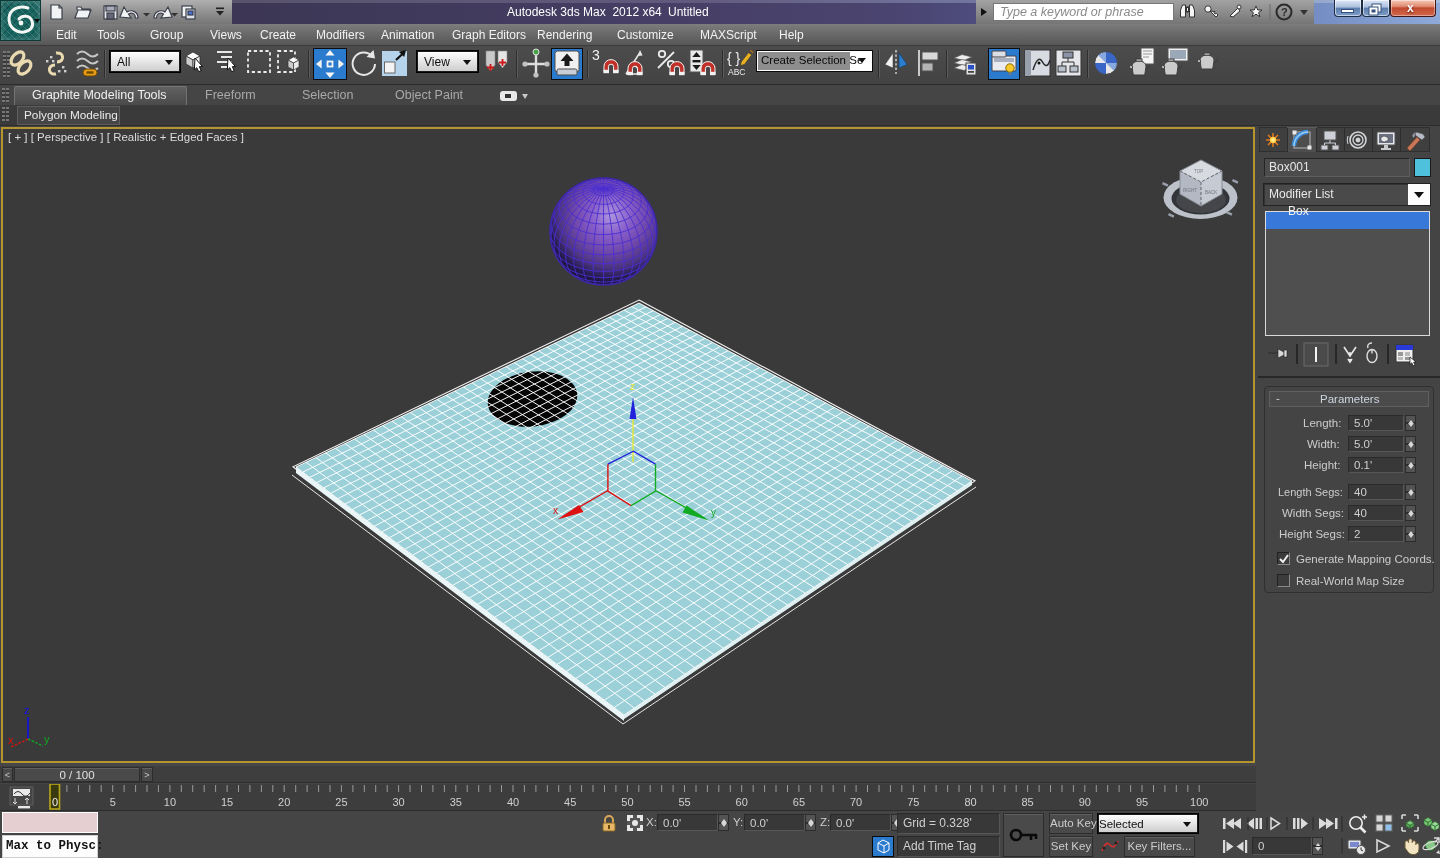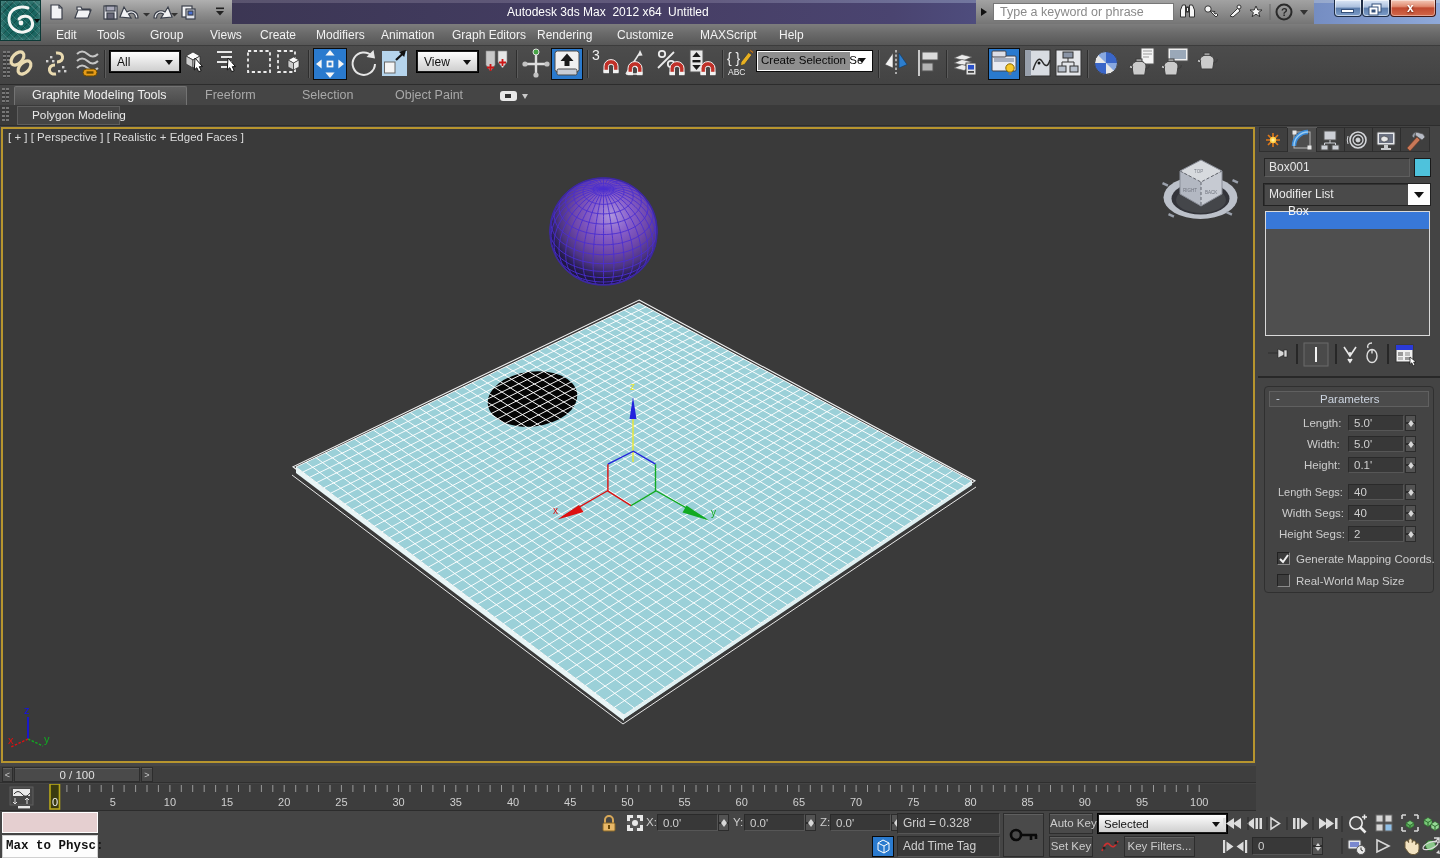--- a/index.html
+++ b/index.html
@@ -42,21 +42,21 @@
       <path d="M123 11l3.5 3.5 3.5-3.5z" fill="#333"></path>
   <path d="M168 9l4 4.5 4-4.5z" fill="#222"></path>
       <rect x="168" y="5.5" width="8" height="1.6" fill="#222"></rect>
 </svg>
 <div class="txt" style="left:507px;top:5px;color:#fff;font-size:12px">Autodesk 3ds Max&nbsp; 2012 x64</div>
 <div class="txt" style="left:668px;top:5px;color:#fff;font-size:12px">Untitled</div>
 
 <div class="abs" style="left:976px;top:0;width:212px;height:24px;background:linear-gradient(#a2a2a2,#8a8a8a 55%,#757575)"></div>
 <div class="abs" style="left:981px;top:8px;width:0;height:0;border:4px solid transparent;border-left:6px solid #111"></div>
 <div class="abs" style="left:993px;top:3px;width:181px;height:18px;background:#fff;border:1px solid #777"></div>
-<div class="txt" style="left:1000px;top:5px;color:#8a8a8a;font-size:12.5px">Type a keyword or phrase</div>
+<div class="txt" style="left:1000px;top:5px;color:#8a8a8a;font-style:italic;font-size:12.5px">Type a keyword or phrase</div>
 <svg class="abs" style="left:1178px;top:0" width="136" height="24" viewBox="0 0 136 24">
   <rect x="0" y="0" width="136" height="24" fill="url(#icg)"></rect>
   <defs>
         <linearGradient id="icg" x1="0" y1="0" x2="0" y2="1">
           <stop offset="0" stop-color="#a2a2a2"></stop>
           <stop offset=".55" stop-color="#8a8a8a"></stop>
           <stop offset="1" stop-color="#757575"></stop>
         </linearGradient>
       </defs>
   <g fill="#f5f5f5" stroke="#333" stroke-width="1">
@@ -325,21 +325,21 @@
     <div class="grip" style="left:6px;top:107px;height:15px"></div>
 <div class="abs" style="left:14px;top:86px;width:173px;height:19px;background:linear-gradient(#616161,#4a4a4a);border:1px solid #737373;border-bottom:none;border-radius:2px 2px 0 0"></div>
 <div class="txt" style="left:32px;top:88px;color:#efefef;font-size:12.5px">Graphite Modeling Tools</div>
 <div class="txt" style="left:205px;top:88px;color:#a9a9a9;font-size:12.5px">Freeform</div>
 <div class="txt" style="left:302px;top:88px;color:#a9a9a9;font-size:12.5px">Selection</div>
 <div class="txt" style="left:395px;top:88px;color:#a9a9a9;font-size:12.5px">Object Paint</div>
 <div class="abs" style="left:500px;top:91px;width:17px;height:10px;background:#e8e8e8;border-radius:3px"></div>
 <div class="abs" style="left:505px;top:94px;width:6px;height:4px;background:#333"></div>
 <div class="abs" style="left:522px;top:94px;width:0;height:0;border:3.5px solid transparent;border-top:5px solid #c9c9c9"></div>
 <div class="abs" style="left:17px;top:106px;width:103px;height:19px;background:#454545;border:1px solid #5e5e5e"></div>
-<div class="txt" style="left:32px;top:108px;color:#e9e9e9;font-size:11.8px">Polygon Modeling</div>
+<div class="txt" style="left:24px;top:108px;color:#e9e9e9;font-size:11.8px">Polygon Modeling</div>
 
 <div class="abs" style="left:1px;top:127px;width:1254px;height:636px;background:#3a3a3a;border:2px solid #b7952e"></div>
 <svg width="1249" height="632" viewBox="3 129 1249 632" style="position:absolute;left:3px;top:129px">
       <polygon points="639.1,300.0 975.0,480.9 623.9,718.0 293.0,466.8" fill="none" stroke="#f0f0f0" stroke-width="1.1"></polygon>
       <path d="M 292.0 475.0 L 623.0 724.0 L 976.0 487.0" fill="none" stroke="#e8e8e8" stroke-width="1"></path>
       <polygon points="296.0,467.0 624.0,715.0 624.0,721.0 296.0,473.0" fill="#e9f5f6"></polygon>
       <polygon points="624.0,715.0 972.0,481.0 972.0,485.0 624.0,719.0" fill="#dff0f2"></polygon>
       <polygon points="639.0,303.0 972.0,481.0 624.0,715.0 296.0,467.0" fill="#9bd0d8"></polygon>
       <clipPath id="face">
         <polygon points="639.0,303.0 972.0,481.0 624.0,715.0 296.0,467.0"></polygon>
@@ -736,21 +736,21 @@
 <div class="fld" style="left:897px;top:836px;width:103px;height:21px;line-height:19px;font-size:12px">Add Time Tag</div>
 
 <div class="btn" style="left:1003px;top:813px;width:41px;height:44px"></div>
 <svg class="abs" style="left:1009px;top:826px" width="30" height="18" viewBox="0 0 30 18">
       <circle cx="7" cy="9" r="5" fill="none" stroke="#0a0a0a" stroke-width="2.6"></circle>
       <path d="M12 9h16M22 9v5M27 9v4" stroke="#0a0a0a" stroke-width="2.6"></path>
     </svg>
 
 <div class="btn" style="left:1049px;top:813px;width:44px;height:21px;line-height:19px">Auto Key</div>
 <div class="btn" style="left:1049px;top:836px;width:44px;height:21px;line-height:19px">Set Key</div>
-<div class="combo" style="left:1098px;top:814px;width:129px;height:19px;line-height:18px;padding-left:5px;font-size:11.5px">Selected<i class="ar"></i></div>
+<div class="combo" style="left:1098px;top:814px;width:100px;height:19px;line-height:18px;font-size:11.5px">Selected<i class="ar"></i></div>
 <svg class="abs" style="left:1100px;top:838px" width="22" height="17" viewBox="0 0 22 17">
       <path d="M2 13q4-11 8-6t8-4" fill="none" stroke="#d03030" stroke-width="1.6"></path>
       <circle cx="4" cy="10" r="1.6" fill="#222"></circle>
       <circle cx="16" cy="5" r="1.6" fill="#222"></circle>
     </svg>
 <div class="btn" style="left:1124px;top:836px;width:71px;height:21px;line-height:19px">Key Filters...</div>
 
 <svg class="abs" style="left:1222px;top:813px" width="118" height="21" viewBox="0 0 118 21">
   <g fill="#dcdcdc">
     <path d="M1 5h2.5v11H1zM12 5l-8 5.5 8 5.5zM19 5l-8 5.5 8 5.5z"></path>

